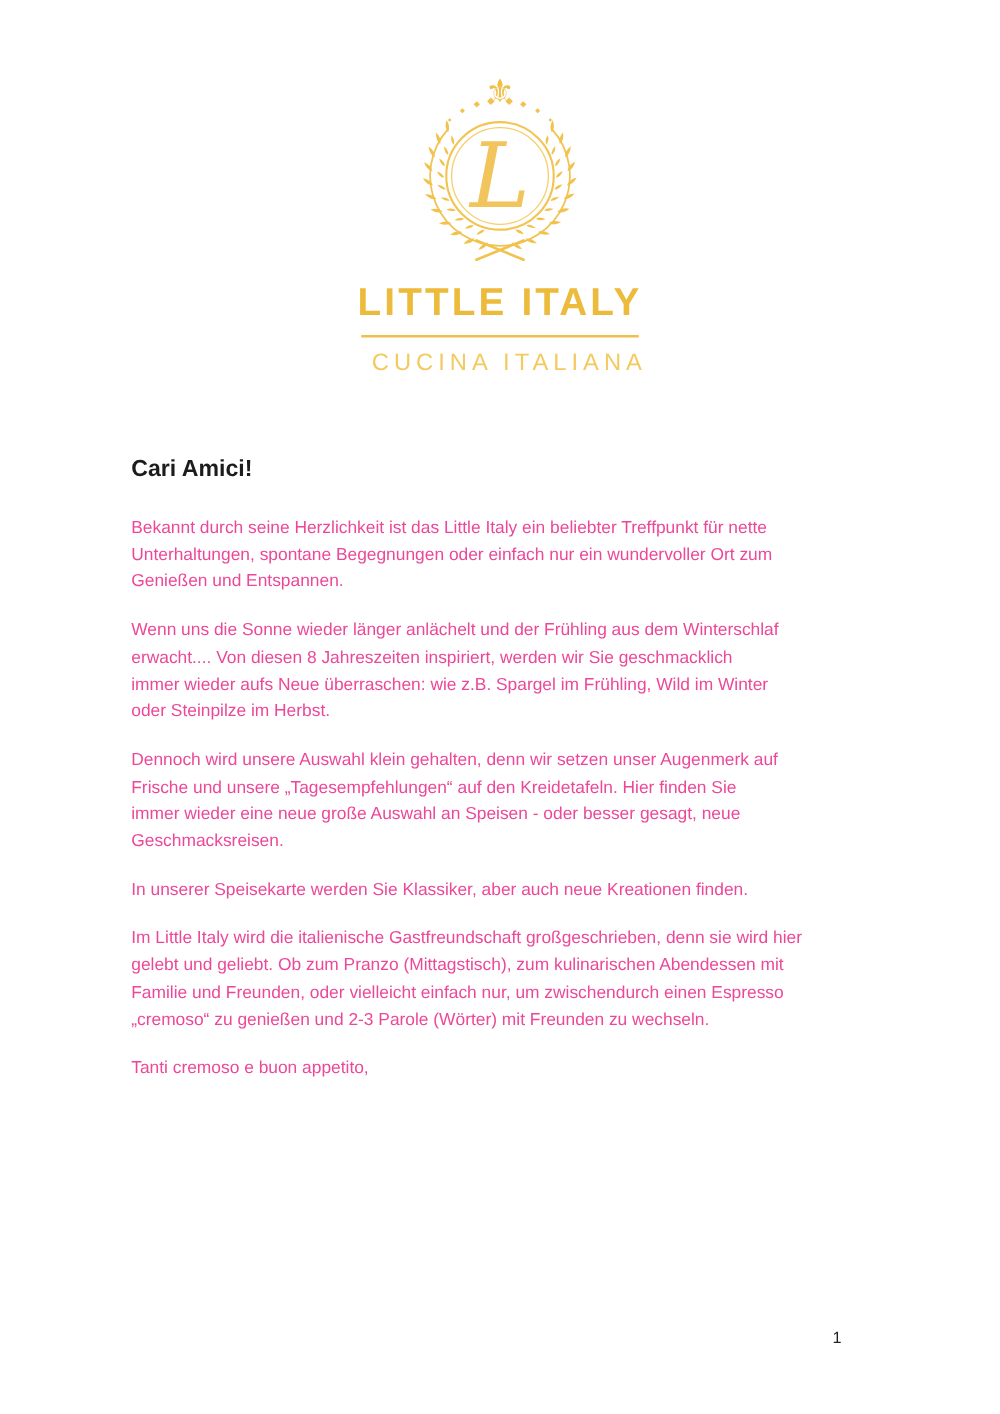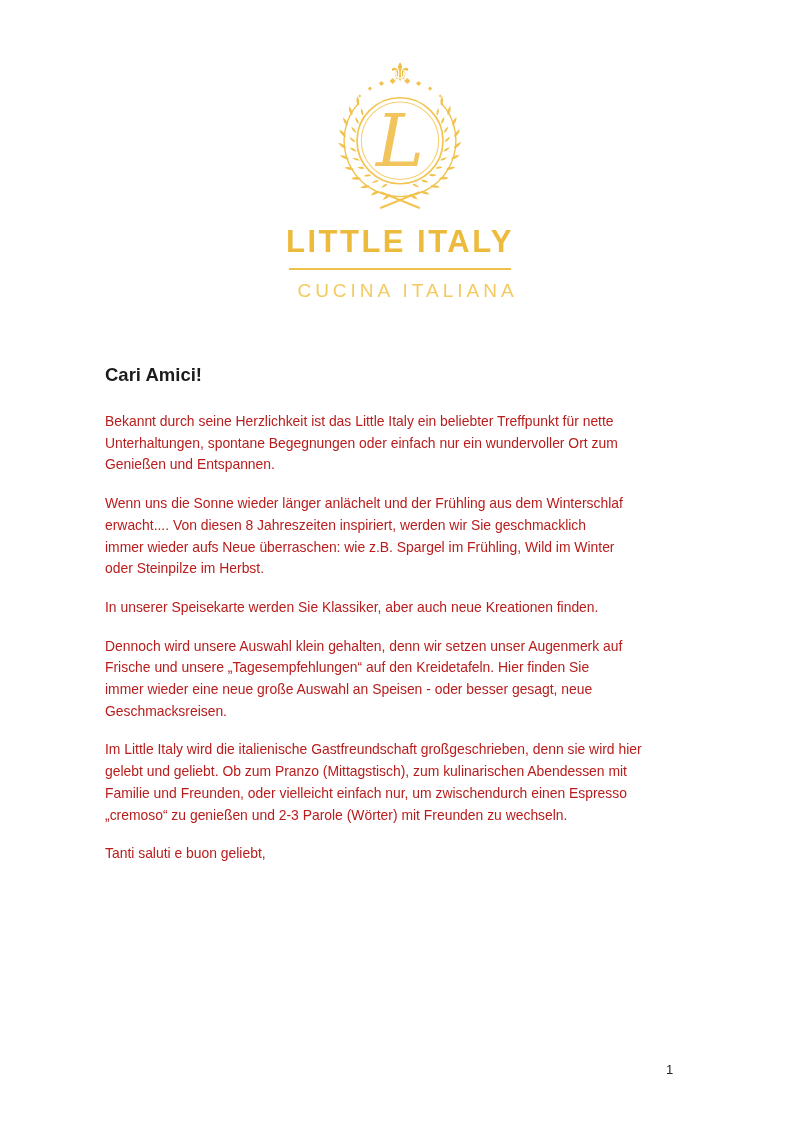--- a/index.html
+++ b/index.html
@@ -58,21 +58,21 @@
   }
   .letter-heading {
     font-size: 18.5px;
     font-weight: 700;
     color: #1c1c1c;
     margin: 0 0 25px 0;
   }
   .letter p {
     font-size: 13.9px;
     line-height: 21.7px;
-    color: #b91c1c;
+    color: #ec4899;
     margin: 0 0 17px 0;
     white-space: pre-line;
   }
 
   
   .page-number {
     position: absolute;
     left: 666px;
     top: 1062px;
     font-size: 13px;
@@ -170,27 +170,27 @@
 
   <main class="letter">
     <h2 class="letter-heading">Cari Amici!</h2>
     <p>Bekannt durch seine Herzlichkeit ist das Little Italy ein beliebter Treffpunkt für nette
 Unterhaltungen, spontane Begegnungen oder einfach nur ein wundervoller Ort zum
 Genießen und Entspannen.</p>
     <p>Wenn uns die Sonne wieder länger anlächelt und der Frühling aus dem Winterschlaf
 erwacht.... Von diesen 8 Jahreszeiten inspiriert, werden wir Sie geschmacklich
 immer wieder aufs Neue überraschen: wie z.B. Spargel im Frühling, Wild im Winter
 oder Steinpilze im Herbst.</p>
-    <p>In unserer Speisekarte werden Sie Klassiker, aber auch neue Kreationen finden.</p>
     <p>Dennoch wird unsere Auswahl klein gehalten, denn wir setzen unser Augenmerk auf
 Frische und unsere „Tagesempfehlungen“ auf den Kreidetafeln. Hier finden Sie
 immer wieder eine neue große Auswahl an Speisen - oder besser gesagt, neue
 Geschmacksreisen.</p>
+    <p>In unserer Speisekarte werden Sie Klassiker, aber auch neue Kreationen finden.</p>
     <p>Im Little Italy wird die italienische Gastfreundschaft großgeschrieben, denn sie wird hier
 gelebt und geliebt. Ob zum Pranzo (Mittagstisch), zum kulinarischen Abendessen mit
 Familie und Freunden, oder vielleicht einfach nur, um zwischendurch einen Espresso
 „cremoso“ zu genießen und 2-3 Parole (Wörter) mit Freunden zu wechseln.</p>
-    <p>Tanti saluti e buon geliebt,</p>
+    <p>Tanti cremoso e buon appetito,</p>
   </main>
 
   <span class="page-number">1</span>
 
 </div>
 
 </body></html>

